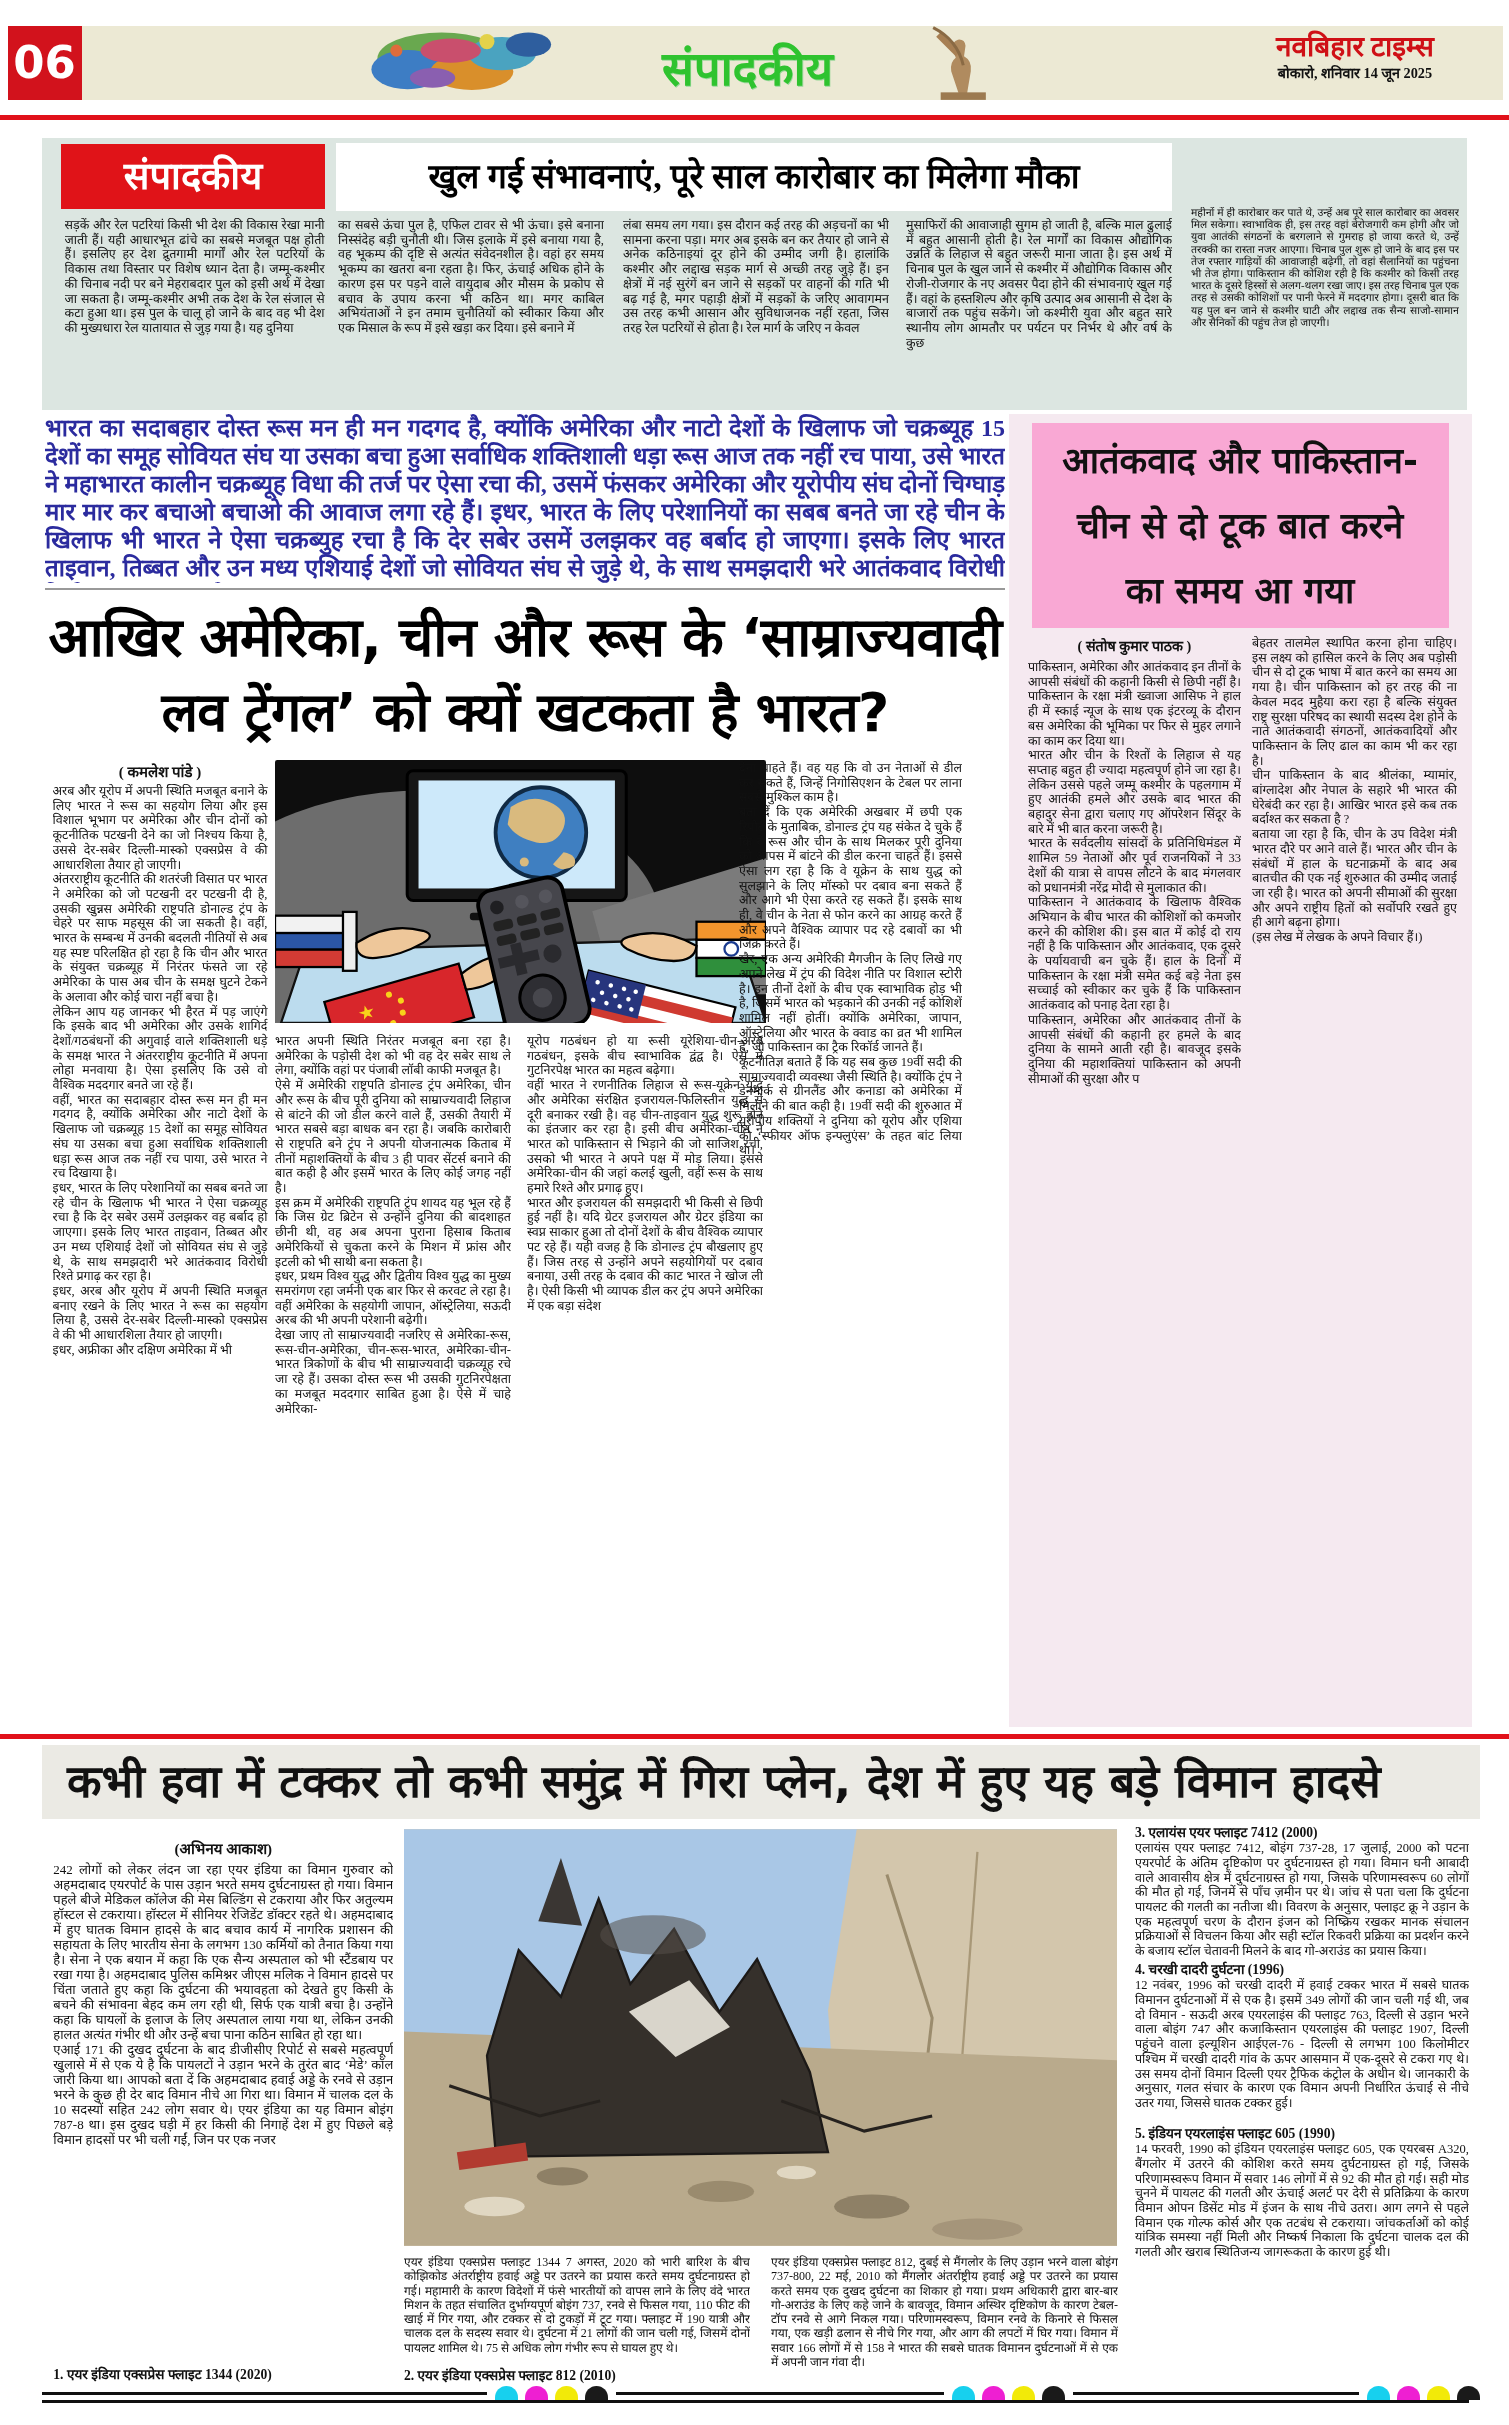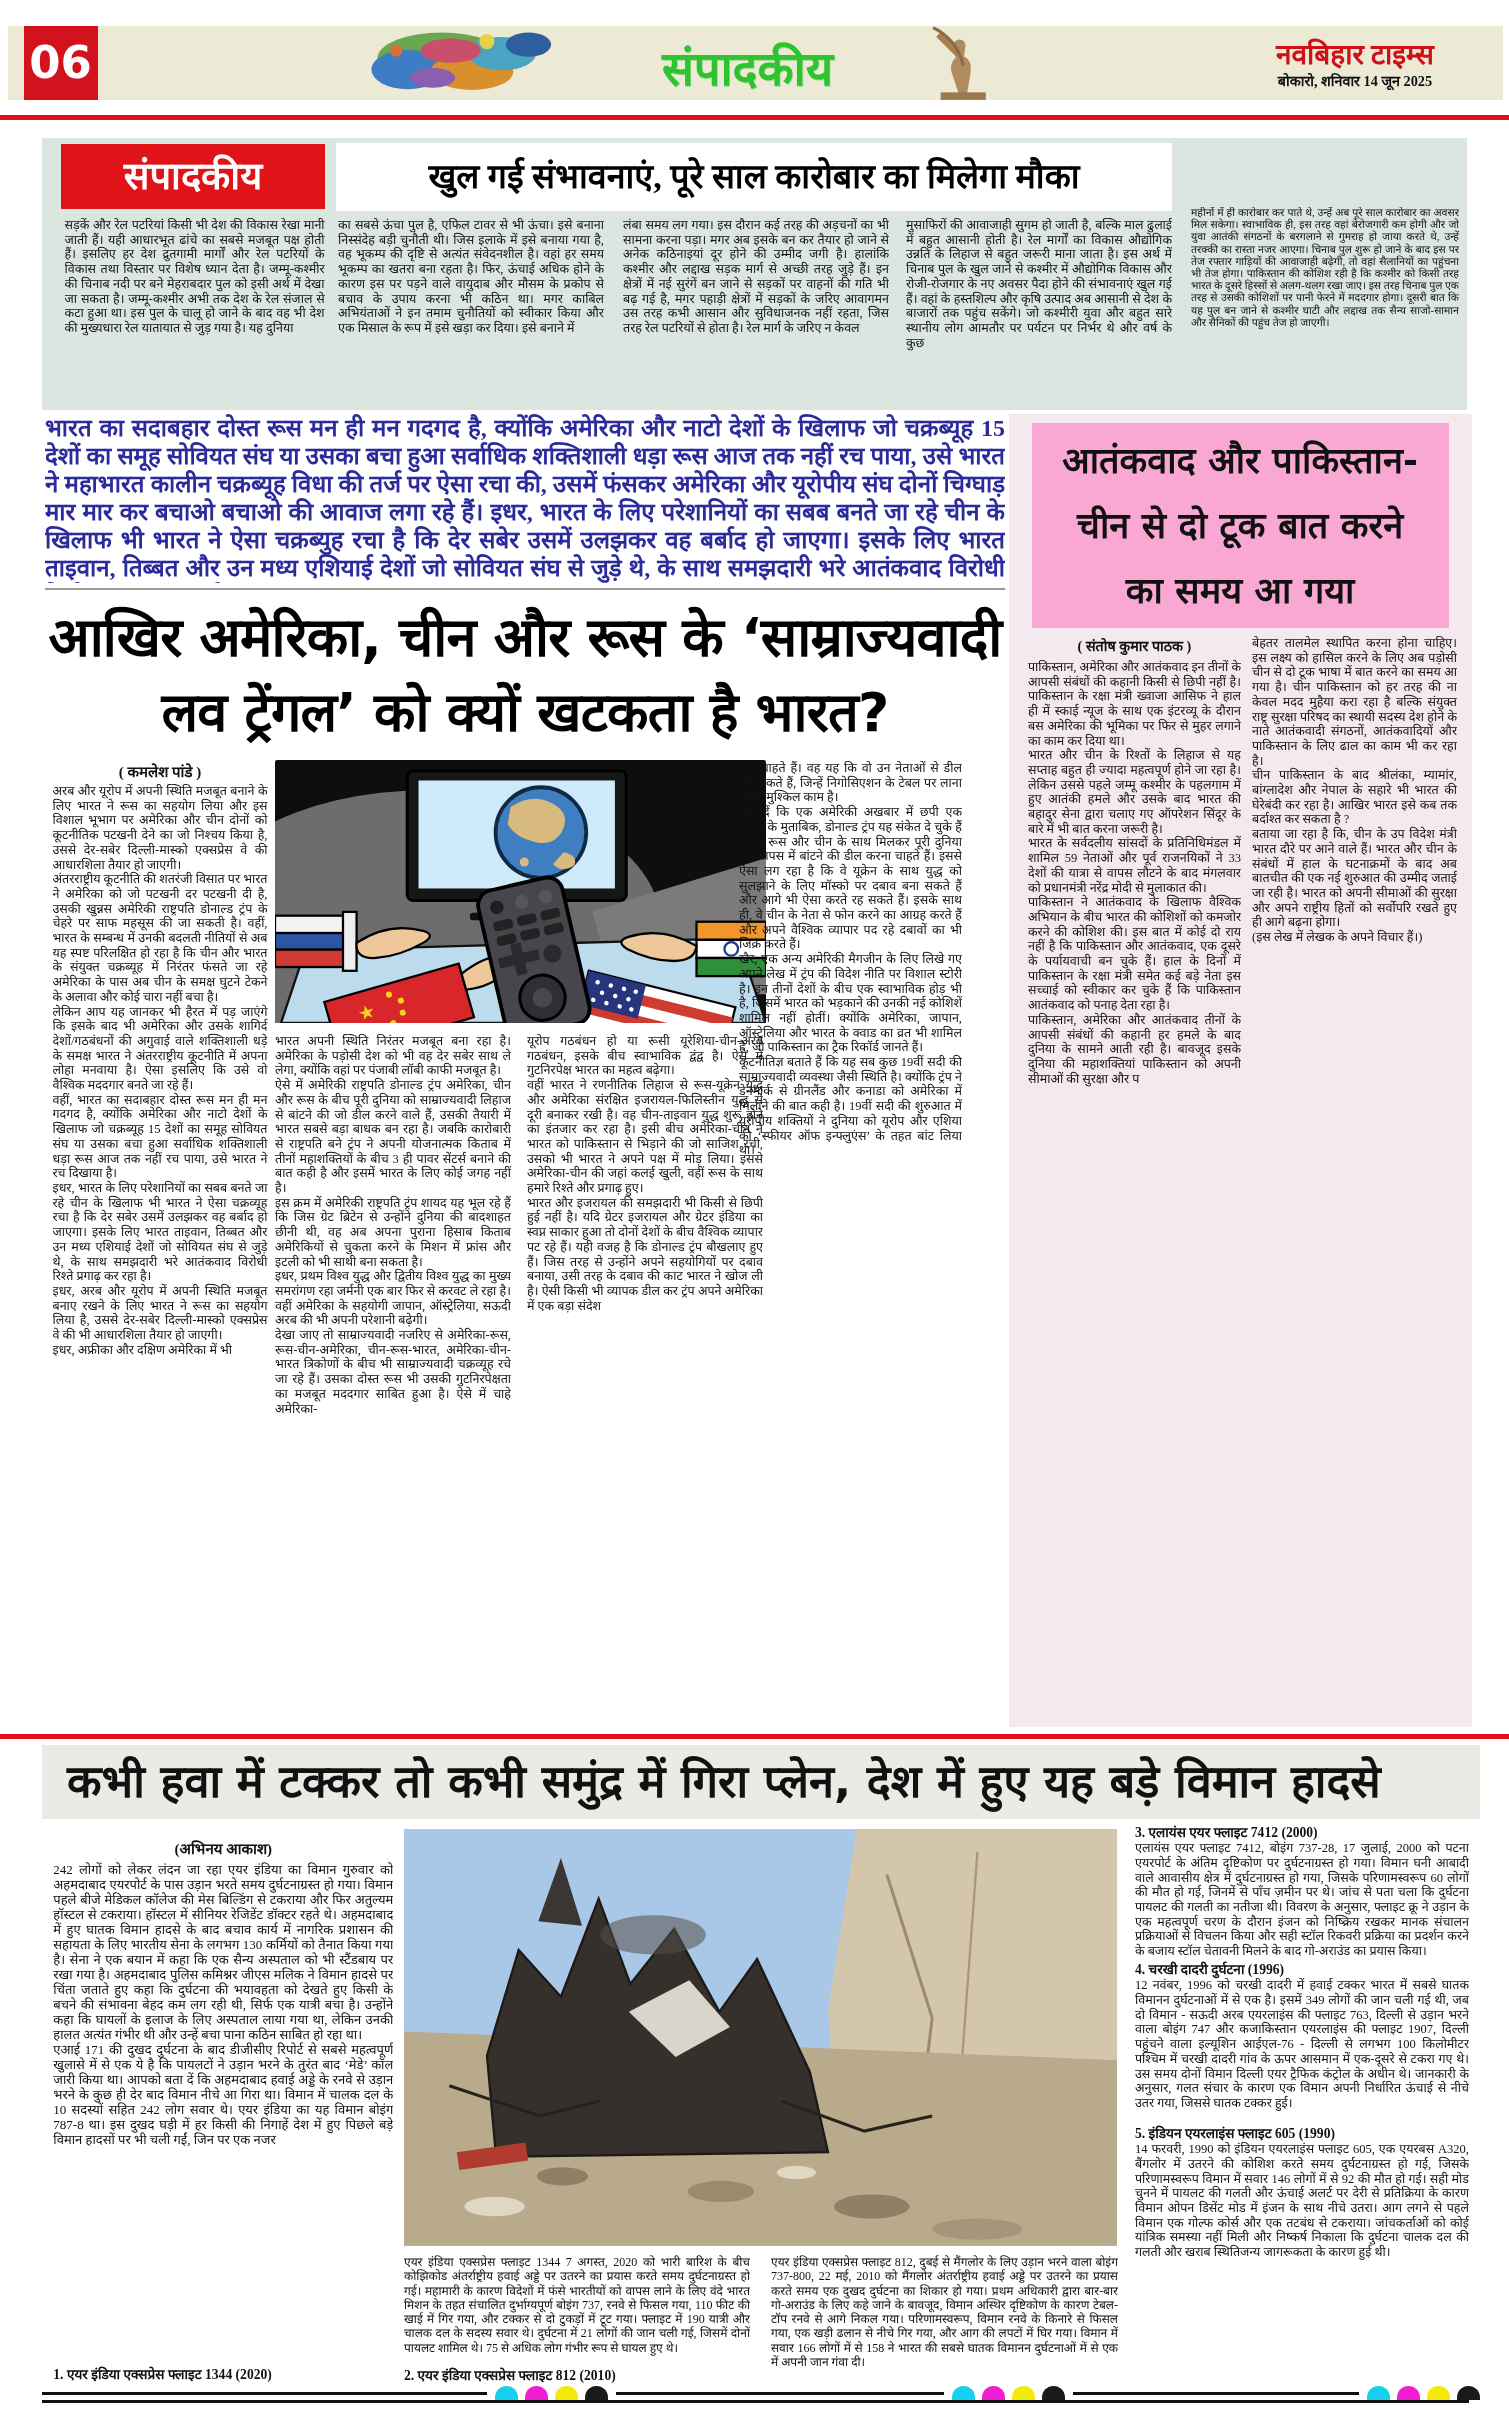--- a/index.html
+++ b/index.html
@@ -39,21 +39,21 @@
   .dome{width:23.4px;height:14.3px;border-radius:12px 12px 0 0;}
   .dline{height:4.5px;border-top:3px solid #101010;border-bottom:3px solid #101010;background:#fff;}
   svg{display:block;}
 </style>
 </head>
 <body>
 
 <div id="page">
 
   <div class="abs band" style="left:7.5px;top:26px;width:1495px;height:74px;">
-    <div class="abs pagenum" style="left:16px;top:0;width:74px;height:74px;">06</div>
+    <div class="abs pagenum" style="left:0;top:0;width:74px;height:74px;">06</div>
 
     <svg class="abs" style="left:343px;top:1.5px;" width="219" height="71" viewBox="0 0 290 94">
       <ellipse cx="120" cy="40" rx="85" ry="34" fill="#69a84f"></ellipse>
       <ellipse cx="75" cy="55" rx="48" ry="26" fill="#3d7dc4"></ellipse>
       <ellipse cx="160" cy="58" rx="55" ry="24" fill="#d98f2b"></ellipse>
       <ellipse cx="200" cy="34" rx="45" ry="22" fill="#4aa3c0"></ellipse>
       <ellipse cx="132" cy="30" rx="40" ry="16" fill="#c94f6d"></ellipse>
       <ellipse cx="235" cy="22" rx="30" ry="16" fill="#2e5e9e"></ellipse>
       <ellipse cx="108" cy="66" rx="30" ry="13" fill="#8a5fb0"></ellipse>
       <circle cx="180" cy="18" r="10" fill="#e3d24a"></circle>
@@ -62,21 +62,21 @@
 
     <div class="abs section-title" style="left:589px;top:9px;width:302px;">संपादकीय</div>
 
     <svg class="abs" style="left:880px;top:0;" width="143" height="74" viewBox="0 0 190 98">
       <path d="M96,96 L84,60 Q82,48 90,42 L86,30 Q85,20 93,18 Q102,17 103,26 L101,40 Q112,46 110,60 L104,96 Z" fill="#b08b5f"></path>
       <path d="M70,8 L96,34 L90,40 L64,14 Z" fill="#a77f53"></path>
       <path d="M60,2 Q92,18 100,52" stroke="#8a6a44" stroke-width="4" fill="none"></path>
       <rect x="70" y="88" width="60" height="10" fill="#9c7a50"></rect>
     </svg>
 
-    <div class="abs" style="left:1223px;top:12px;width:249px;">
+    <div class="abs" style="left:1223px;top:4px;width:249px;">
       <div class="paper-name">नवबिहार टाइम्स</div>
       <div class="paper-date">बोकारो, शनिवार 14 जून 2025</div>
     </div>
   </div>
 
   <div class="abs redrule" style="left:0;top:115px;width:1510px;height:4.5px;"></div>
 
   <div class="abs edsec" style="left:42px;top:138px;width:1425px;height:272px;">
     <div class="abs edlabel" style="left:19px;top:6px;width:264px;height:65px;">संपादकीय</div>
     <div class="abs edheadbox" style="left:294px;top:4.5px;width:836px;height:68px;">खुल गई संभावनाएं, पूरे साल कारोबार का मिलेगा मौका</div>

